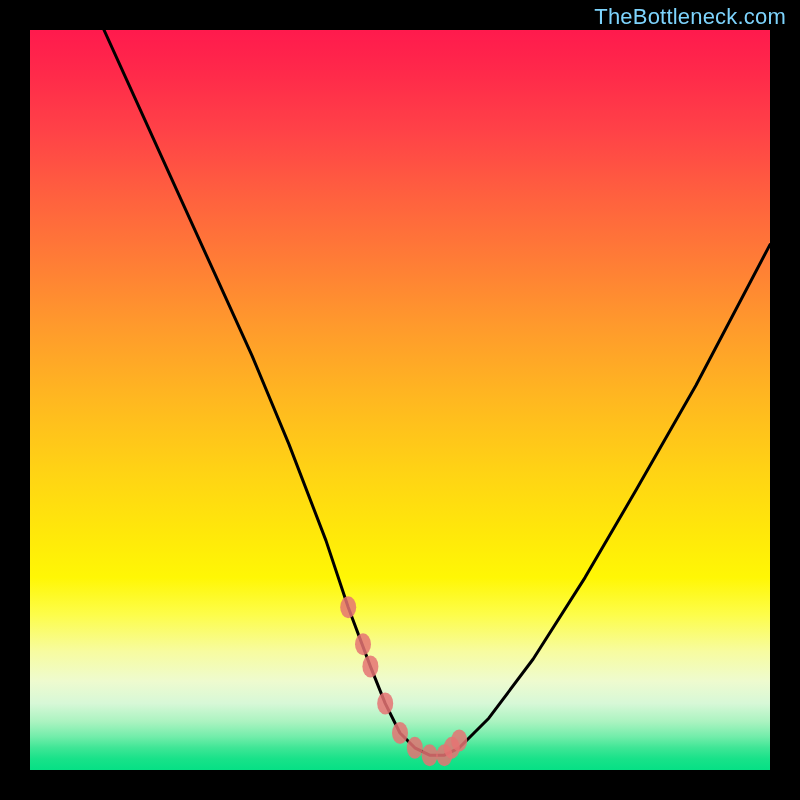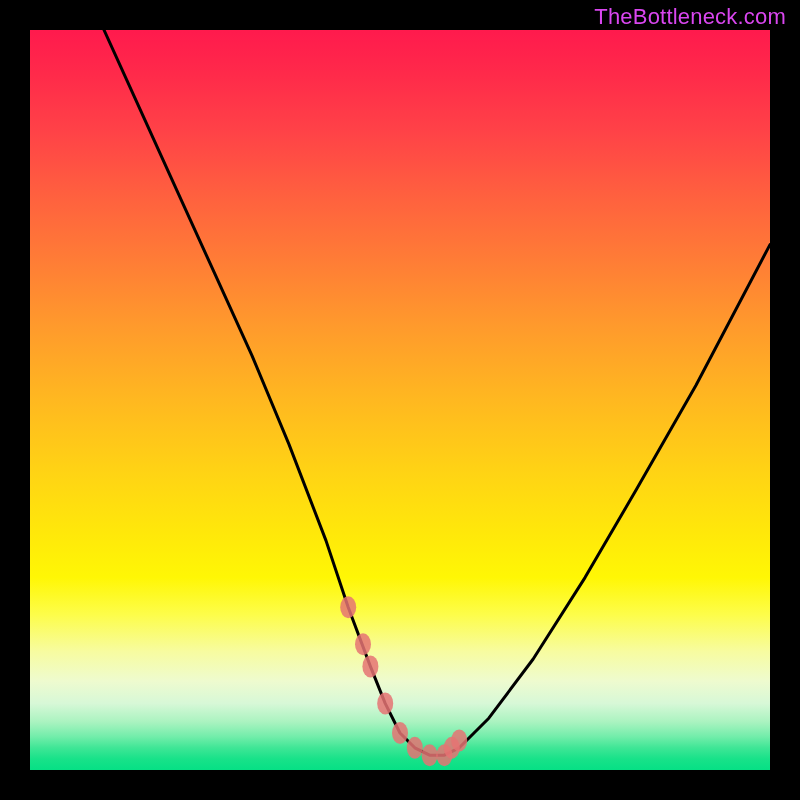--- a/index.html
+++ b/index.html
@@ -61,21 +61,21 @@
     top: 0;
     width: 740px;
     height: 740px;
   }
   .watermark {
     position: absolute;
     top: 4px;
     right: 14px;
     font-family: Arial, Helvetica, sans-serif;
     font-size: 22px;
-    color: #d946ef;
+    color: #7dd3fc;
     font-weight: 400;
     letter-spacing: 0.2px;
   }
   
   path.curve {
     fill: none;
     stroke: #000;
     stroke-width: 3;
     stroke-linecap: round;
     stroke-linejoin: round;

